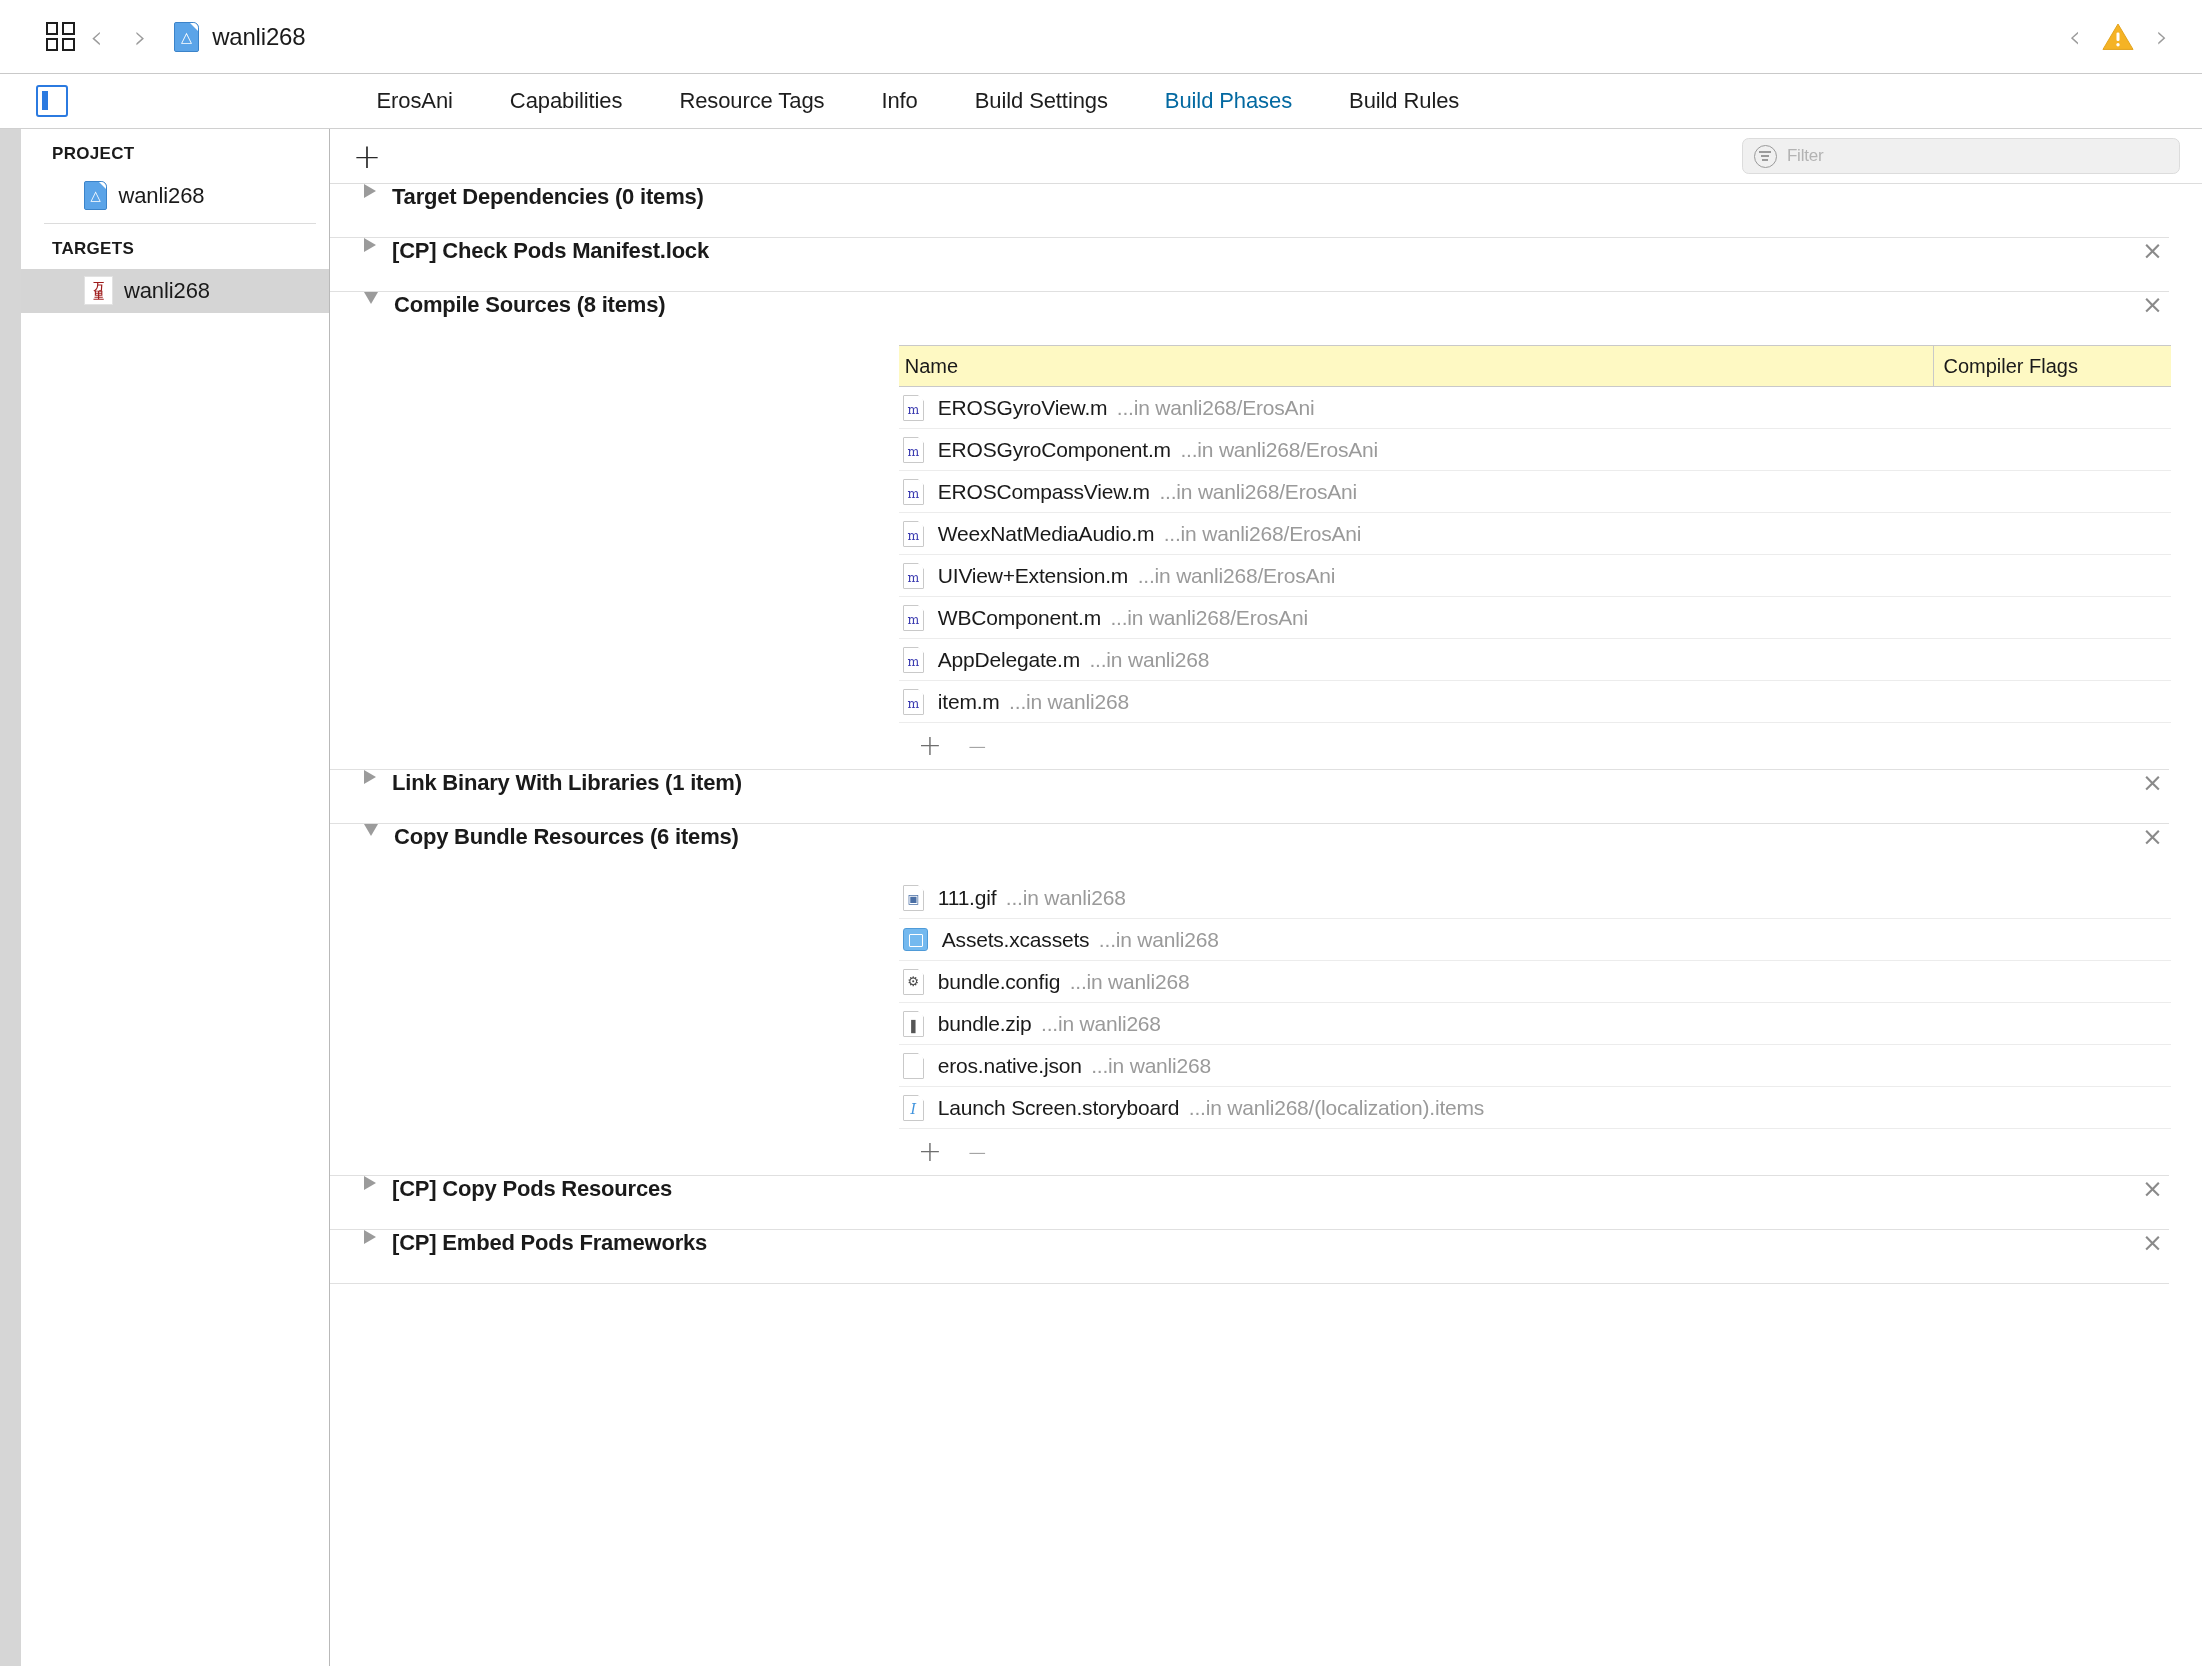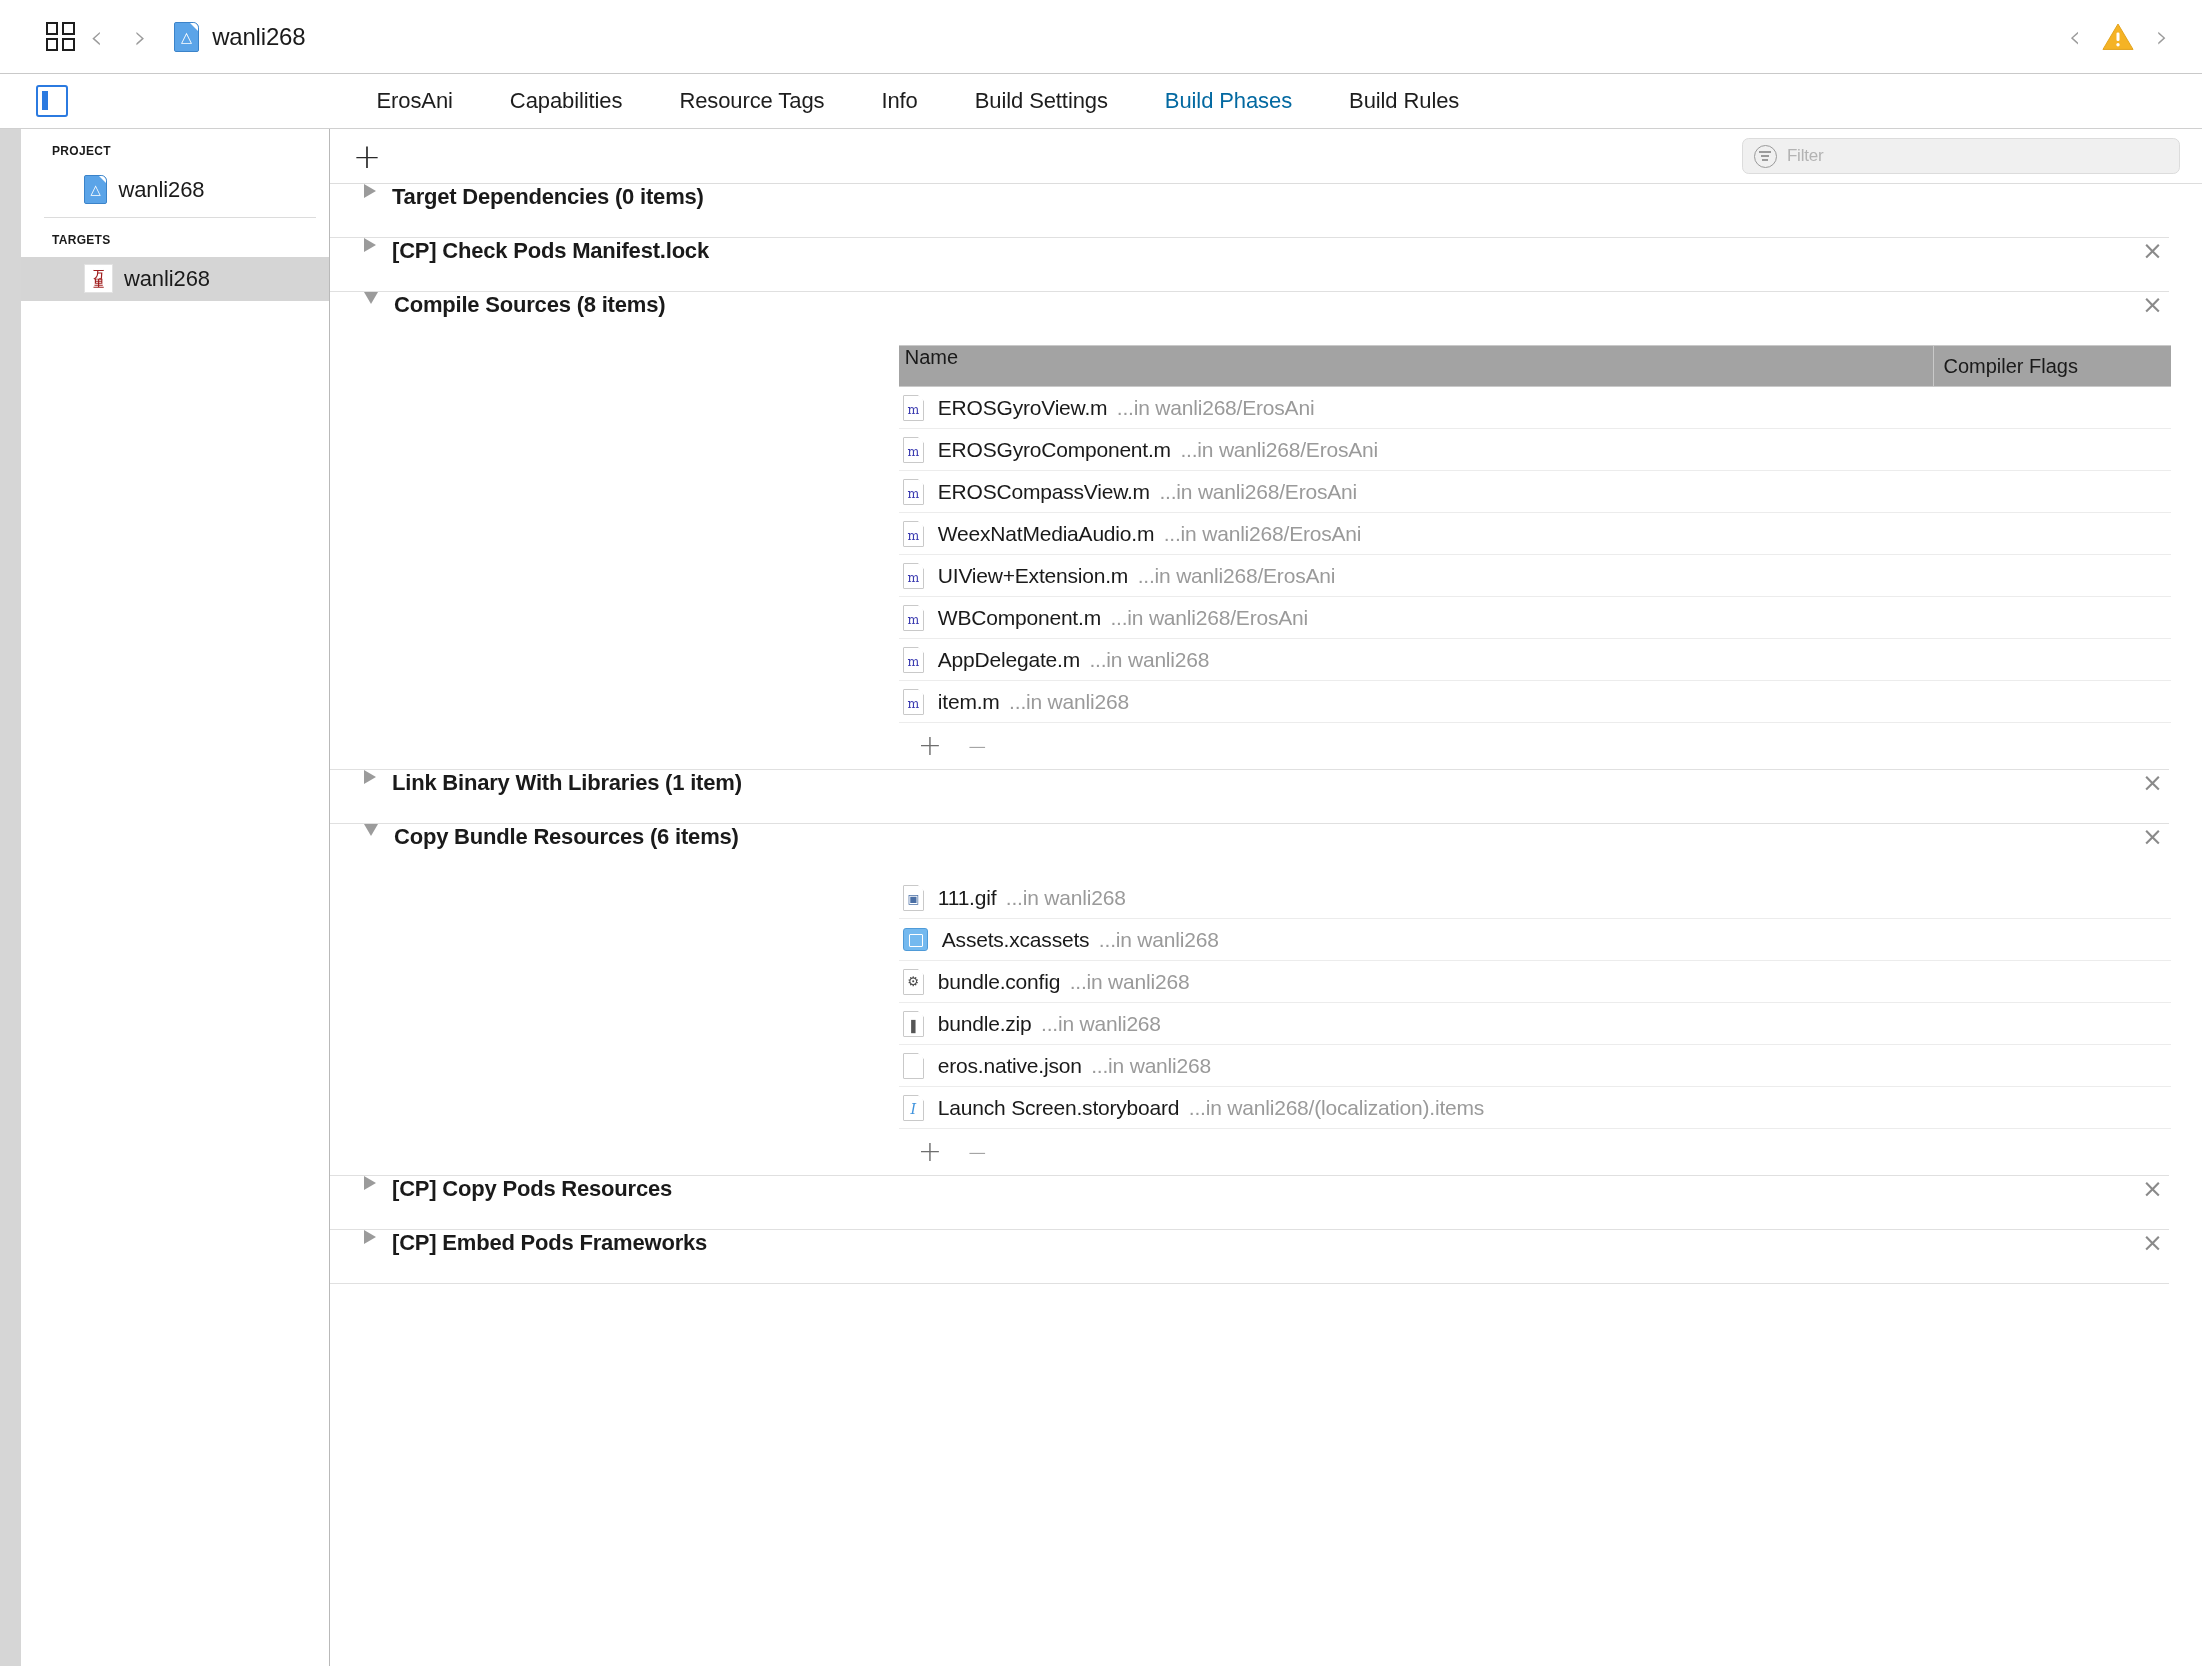--- a/index.html
+++ b/index.html
@@ -122,21 +122,21 @@
 
   
   .sidebar {
     width: 330px; min-width: 330px;
     background: #ffffff;
     border-right: 1.9px solid #b9b9b9;
     padding-left: 21px;
     position: relative;
   }
   .side-head {
-    font-size: 12px; font-weight: bold; color: #1a1a1a;
+    font-size: 17px; font-weight: bold; color: #1a1a1a;
     padding: 15px 0 9.5px 31px; letter-spacing: 0.3px;
   }
   .side-row {
     display: flex; align-items: center;
     height: 44px; padding-left: 63px;
   }
   .side-row.selected { background: #d5d5d5; }
   .side-row .label {
     font-size: 22px; color: #1a1a1a; margin-left: 11.4px;
     letter-spacing: -0.1px;
@@ -240,24 +240,24 @@
     margin-left: auto; font-size: 25px; color: #8a8a8a;
     font-family: "DejaVu Sans", sans-serif; line-height: 1;
     width: 25px; text-align: center;
   }
   .phase-x.hidden { visibility: hidden; }
   .phase-divider { height: 1px; background: #e0e0e0; margin: 0 34px 0 0; }
 
   
   .file-table { padding: 0 32px 0 569px; }
   .ft-head {
-    height: 42px; background: #a3a3a3;
+    height: 42px; background: #fef9c3;
     border-top: 1px solid #c9c9c9;
     border-bottom: 1px solid #c9c9c9;
-    display: flex; align-items: flex-start;
+    display: flex; align-items: center;
   }
   .ft-head .col-name {
     flex: 1; font-size: 20px; color: #1a1a1a; padding-left: 5.7px;
   }
   .ft-head .col-flags {
     width: 238px; font-size: 20px; color: #1a1a1a;
     border-left: 1px solid #c9c9c9; padding-left: 9.5px; height: 100%;
     display: flex; align-items: center;
   }
   .ft-row {

